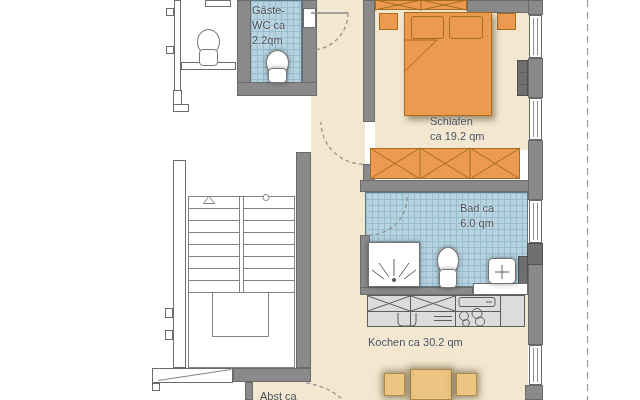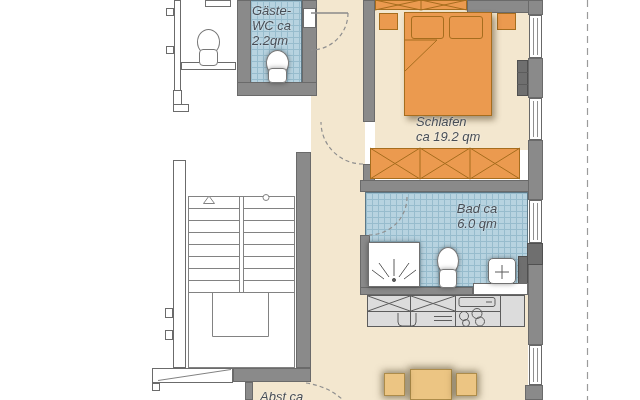--- a/index.html
+++ b/index.html
@@ -20,22 +20,22 @@
   .bed-shadow{box-shadow:3px 4px 6px rgba(60,40,8,.45);}
   .tan{position:absolute;background:#ecc583;border:1px solid #ad8c4a;box-sizing:border-box;
        box-shadow:0 0 7px 2px rgba(50,35,5,.5);}
   .counter{position:absolute;background:#dcdcdc;border:1px solid #5c5c5c;box-sizing:border-box;}
   .vanity{position:absolute;background:#ffffff;border:1px solid #6b6b6b;box-sizing:border-box;}
   .fixture{position:absolute;background:#fff;border:1px solid #707070;box-sizing:border-box;}
   .shadowed{box-shadow:0 0 5px rgba(0,0,0,.4);}
   .toilet-bowl{position:absolute;background:#fff;border:1.5px solid #777;border-radius:50%;box-sizing:border-box;}
   .toilet-base{position:absolute;background:#fff;border:1.5px solid #777;border-radius:4px;box-sizing:border-box;}
   .overlay{position:absolute;left:0;top:0;pointer-events:none;}
-  .room-label{position:absolute;color:#484e56;font-size:13px;line-height:15px;white-space:nowrap;
-              text-shadow:0 0 2px rgba(255,255,255,.85);font-style:italic;}
+  .room-label{position:absolute;color:#484e56;font-size:11px;line-height:15px;white-space:nowrap;
+              text-shadow:0 0 2px rgba(255,255,255,.85);}
   .we-label{position:absolute;display:flex;align-items:center;gap:5px;color:#39434e;
             font-size:17.5px;letter-spacing:.3px;}
   .we-arrow{display:inline-block;width:13px;height:18px;background:#19679e;
             clip-path:polygon(0 0,100% 50%,0 100%);}
 </style>
 </head>
 <body>
 
 <div class="canvas">
 
@@ -200,30 +200,31 @@
   </svg>
 
   <div class="room-label" style="left:252px;top:3px">
     <div>Gäste-</div>
     <div>WC ca</div>
     <div>2.2qm</div>
   </div>
 
 
 
-  <div class="room-label" style="left:416px;top:114px">
+  <div class="room-label" style="left:430px;top:114px">
     <div>Schlafen</div>
     <div>ca 19.2 qm</div>
   </div>
 
   <div class="room-label" style="left:441px;top:201px;width:72px;text-align:center">
     <div>Bad ca</div>
     <div>6.0 qm</div>
   </div>
 
   <div class="room-label" style="left:368px;top:335px">
+    <div>Kochen ca 30.2 qm</div>
   </div>
 
   <div class="room-label" style="left:260px;top:389px">
     <div>Abst ca</div>
   </div>
 
 </div>
 
 </body></html>

